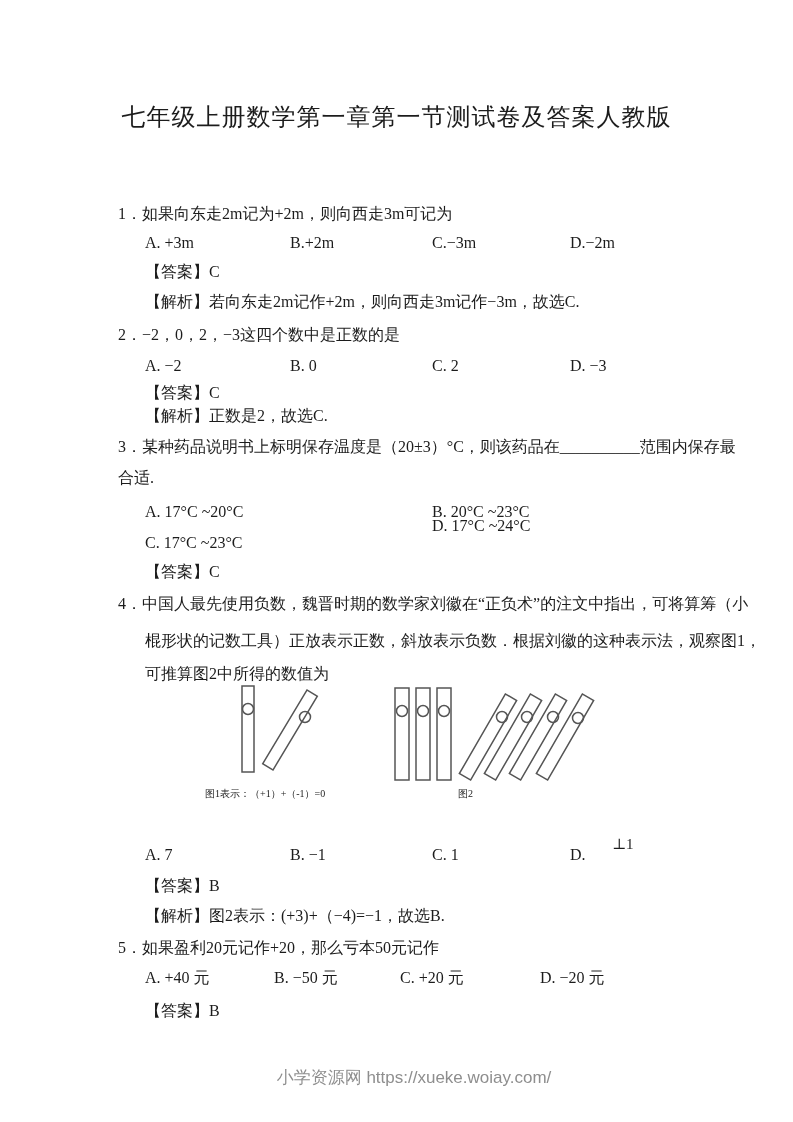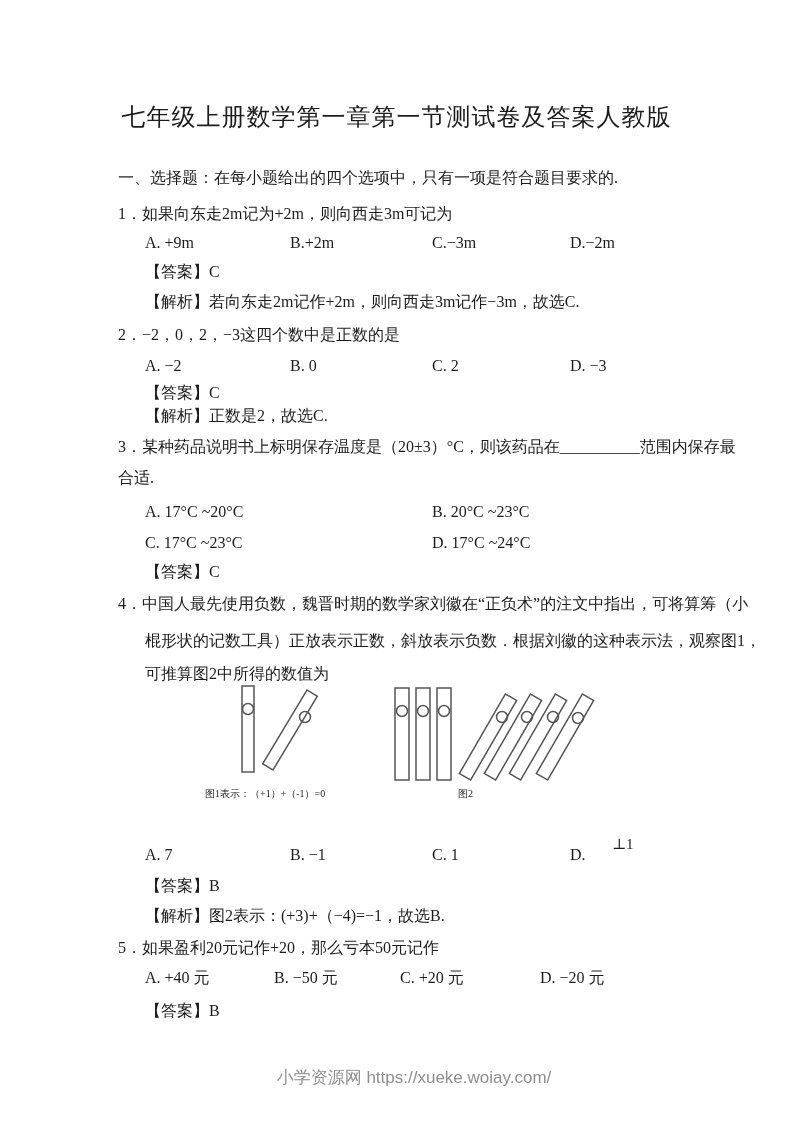--- a/index.html
+++ b/index.html
@@ -23,25 +23,24 @@
   svg .rod{fill:#ffffff;stroke:#555555;stroke-width:1.5;}
   svg .hole{fill:none;stroke:#555555;stroke-width:1.5;}
 </style>
 </head>
 <body>
 
 <div class="page">
 
   <div class="title">七年级上册数学第一章第一节测试卷及答案人教版</div>
 
-  <div class="ln" style="left:118px;top:168px">一、选择题：在每小题给出的四个选项中，只有一项是符合题目要求的.</div>
 
   <div>
     <div class="ln" style="left:118px;top:204px">1．如果向东走2m记为+2m，则向西走3m可记为</div>
-    <div class="ln" style="left:145px;top:233px">A. +9m</div>
+    <div class="ln" style="left:145px;top:233px">A. +3m</div>
     <div class="ln" style="left:290px;top:233px">B.+2m</div>
     <div class="ln" style="left:432px;top:233px">C.−3m</div>
     <div class="ln" style="left:570px;top:233px">D.−2m</div>
     <div class="ln" style="left:145px;top:262px">【答案】C</div>
     <div class="ln" style="left:145px;top:292px">【解析】若向东走2m记作+2m，则向西走3m记作−3m，故选C.</div>
   </div>
 
   <div>
     <div class="ln" style="left:118px;top:325px">2．−2，0，2，−3这四个数中是正数的是</div>
     <div class="ln" style="left:145px;top:356px">A. −2</div>
@@ -51,21 +50,21 @@
     <div class="ln" style="left:145px;top:383px">【答案】C</div>
     <div class="ln" style="left:145px;top:406px">【解析】正数是2，故选C.</div>
   </div>
 
   <div>
     <div class="ln" style="left:118px;top:437px">3．某种药品说明书上标明保存温度是（20±3）°C，则该药品在__________范围内保存最</div>
     <div class="ln" style="left:118px;top:468px">合适.</div>
     <div class="ln" style="left:145px;top:502px">A. 17°C ~20°C</div>
     <div class="ln" style="left:432px;top:502px">B. 20°C ~23°C</div>
     <div class="ln" style="left:145px;top:533px">C. 17°C ~23°C</div>
-    <div class="ln" style="left:432px;top:533px">D. 17°C ~24°C</div>
+    <div class="ln" style="left:432px;top:516px">D. 17°C ~24°C</div>
     <div class="ln" style="left:145px;top:562px">【答案】C</div>
   </div>
 
   <div>
     <div class="ln" style="left:118px;top:594px">4．中国人最先使用负数，魏晋时期的数学家刘徽在“正负术”的注文中指出，可将算筹（小</div>
     <div class="ln" style="left:145px;top:631px">棍形状的记数工具）正放表示正数，斜放表示负数．根据刘徽的这种表示法，观察图1，</div>
     <div class="ln" style="left:145px;top:664px">可推算图2中所得的数值为</div>
 
     <div class="figwrap">
       <svg width="370" height="108" viewBox="0 0 370 108" xmlns="http://www.w3.org/2000/svg">

